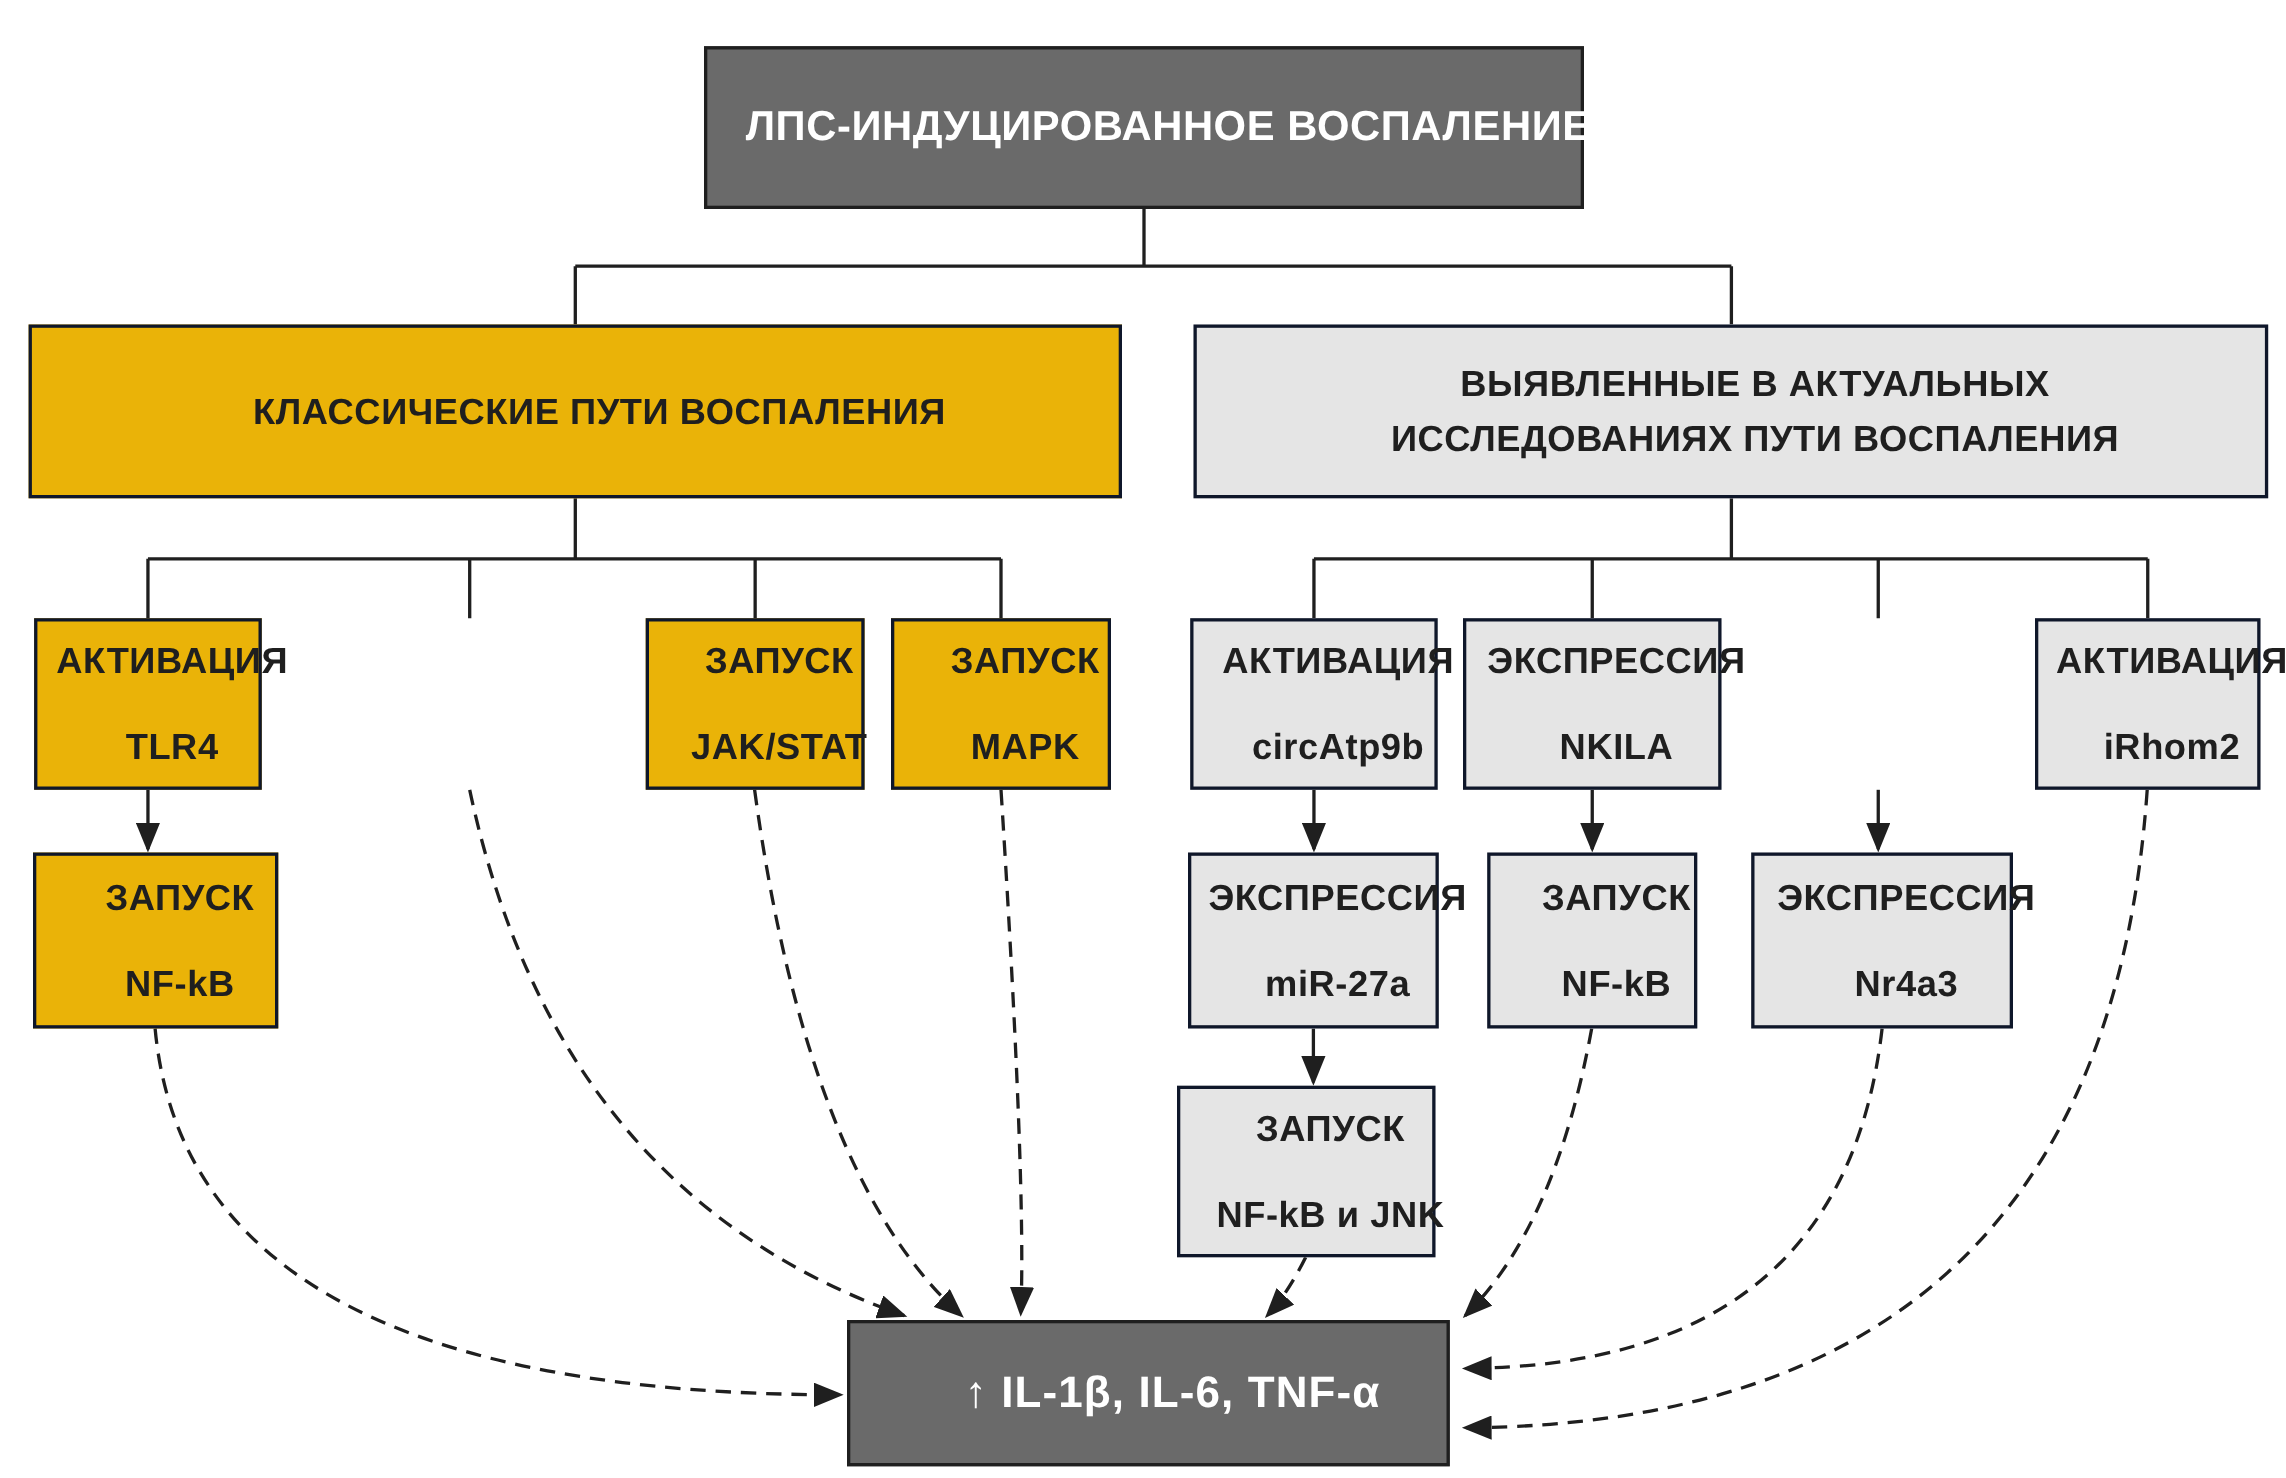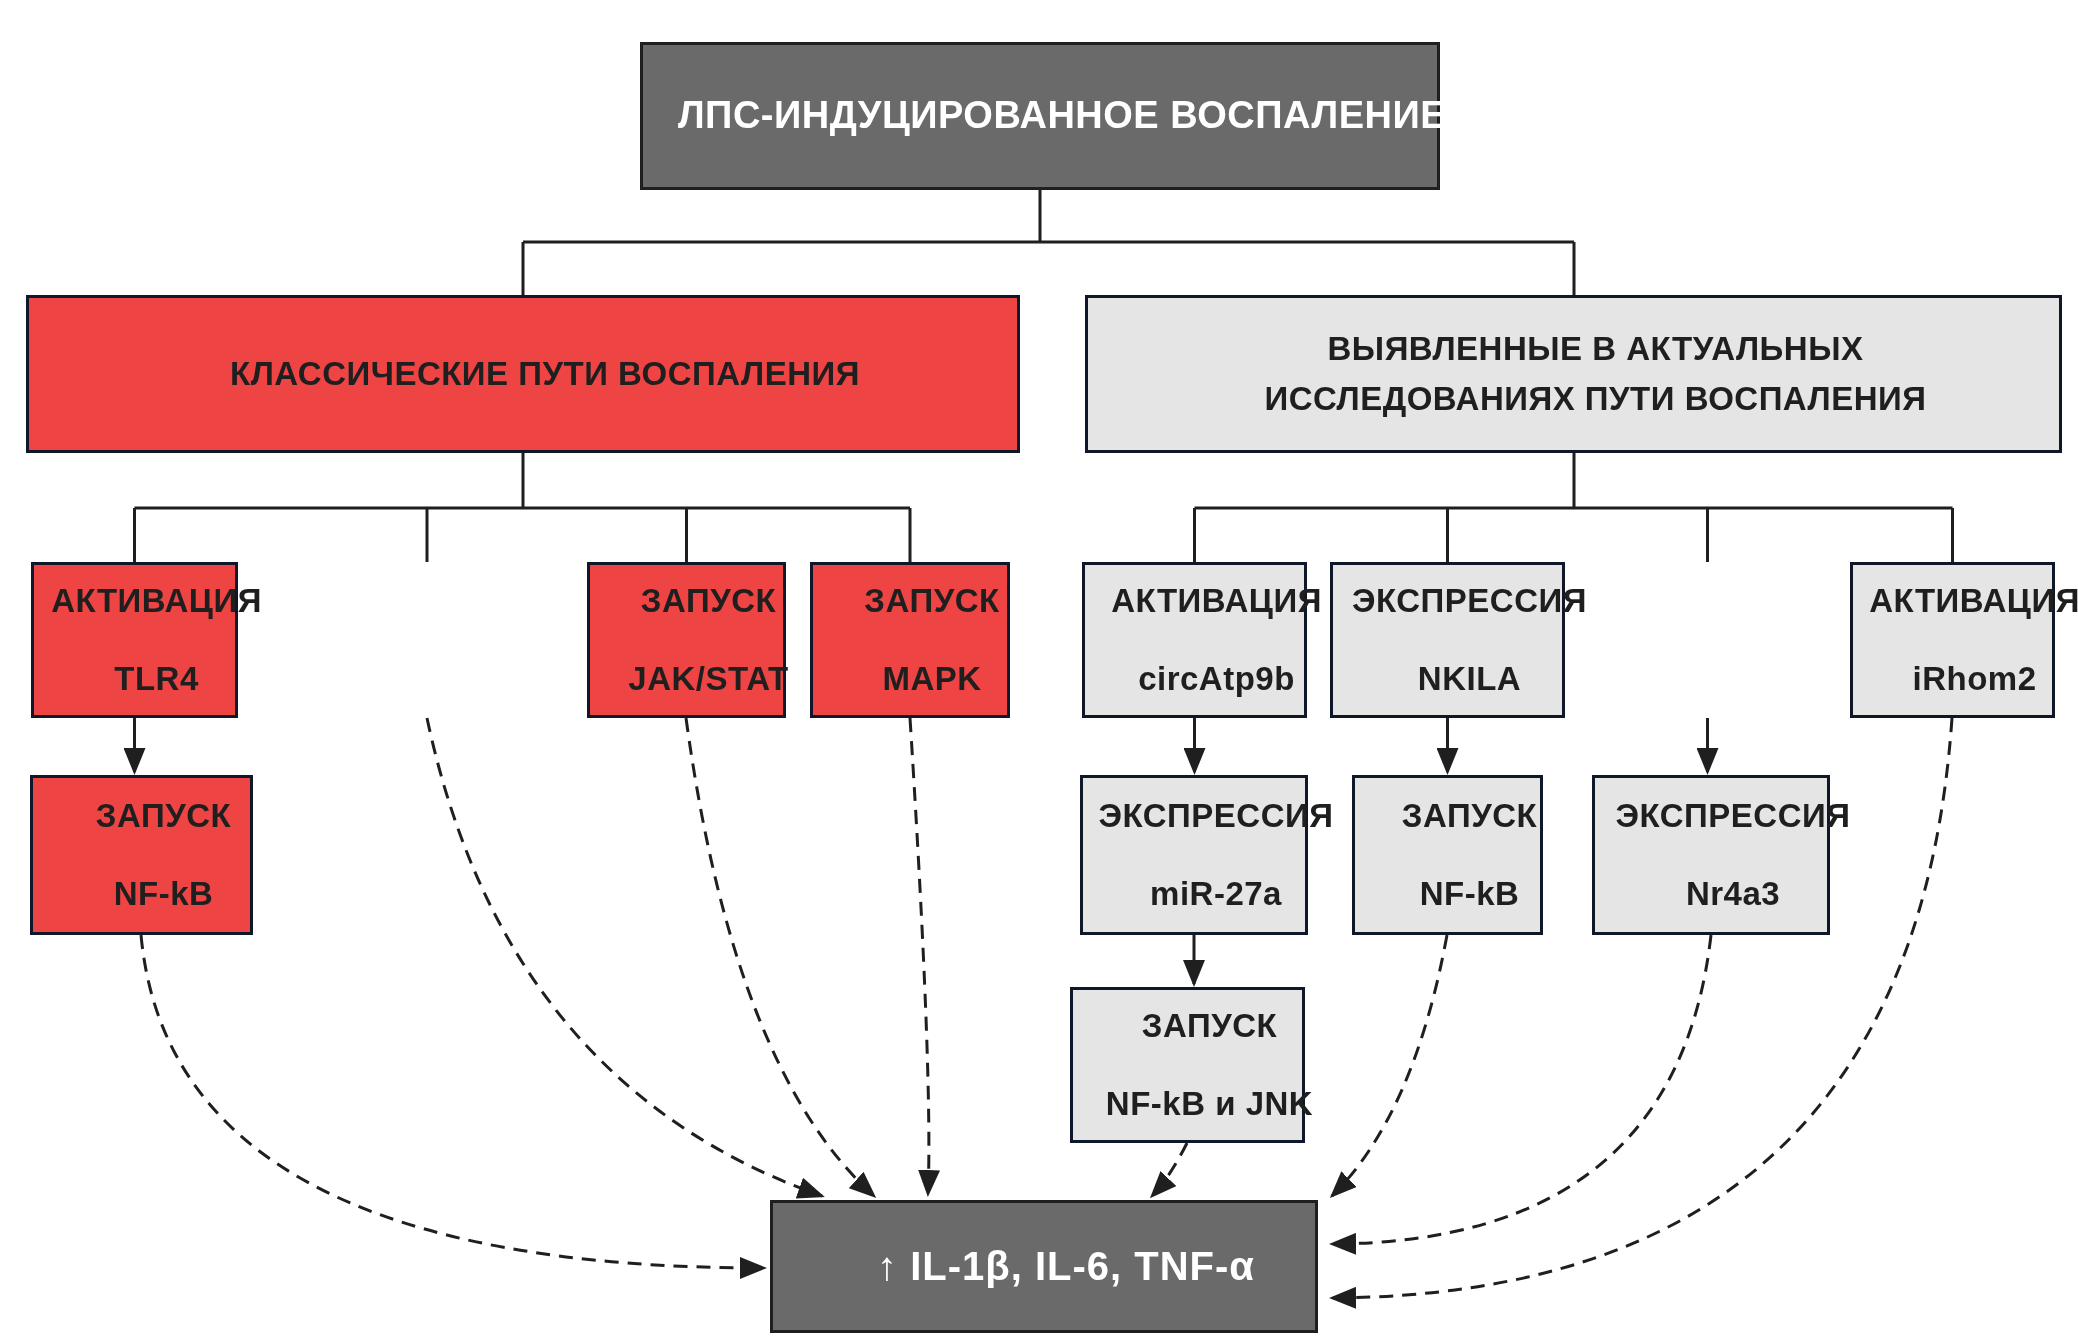--- a/index.html
+++ b/index.html
@@ -19,21 +19,21 @@
     justify-content:center;
     align-items:center;
     text-align:center;
     font-weight:700;
     color:#1f1f1f;
     letter-spacing:0.5px;
     padding-left:44px;
   }
   .box .ln{display:block;line-height:1.52;white-space:nowrap;}
   .dark{background:#6a6a6a;color:#ffffff;border-color:#1f1f1f;}
-  .light{background:#ef4444;}
+  .light{background:#eab308;}
   .lighter{background:#e5e5e5;}
   .fs-root{font-size:38px;}
   .fs-header{font-size:33px;}
   .fs-node{font-size:33px;gap:28px;}
   .fs-outcome{font-size:40px;letter-spacing:1px;}
   
   #n-root{left:640px;top:42px;width:800px;height:148px;}
   #n-classic{left:26px;top:295px;width:994px;height:158px;}
   #n-novel{left:1085px;top:295px;width:977px;height:158px;}
   #n-tlr4{left:31px;top:562px;width:207px;height:156px;}

